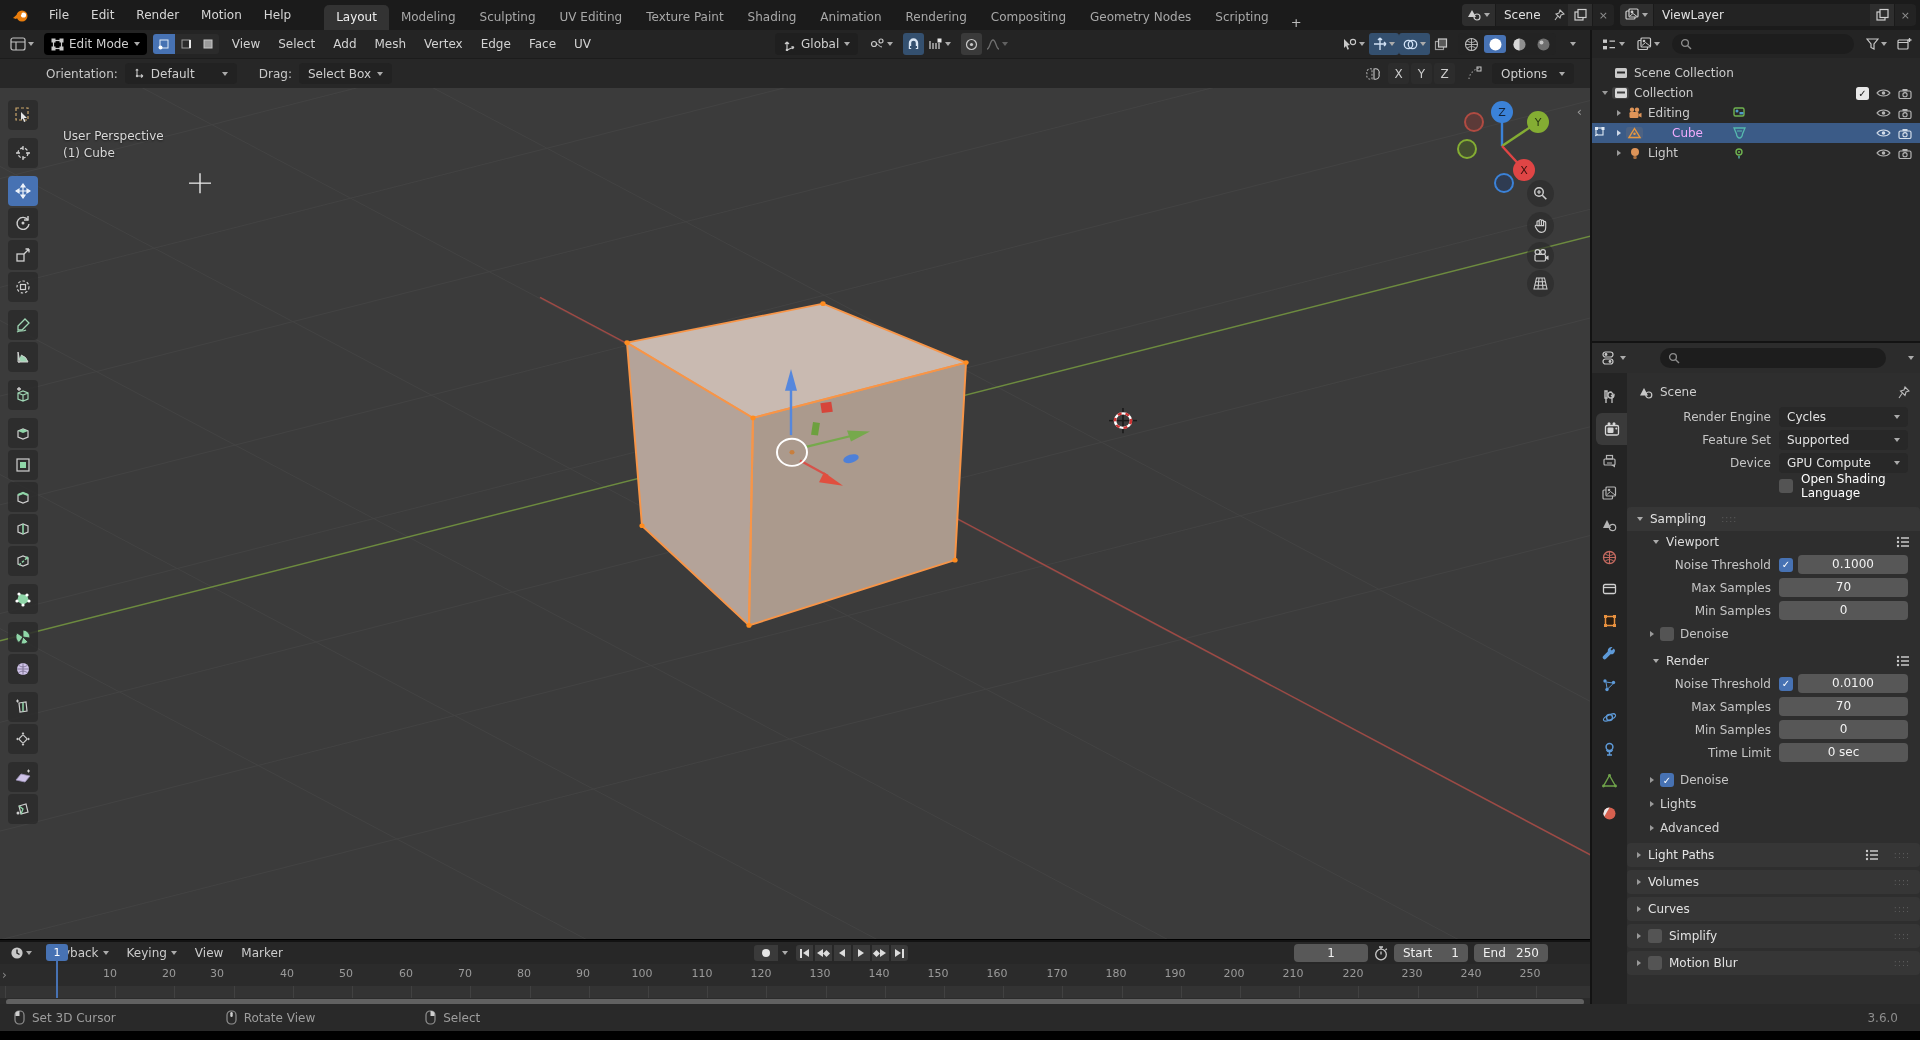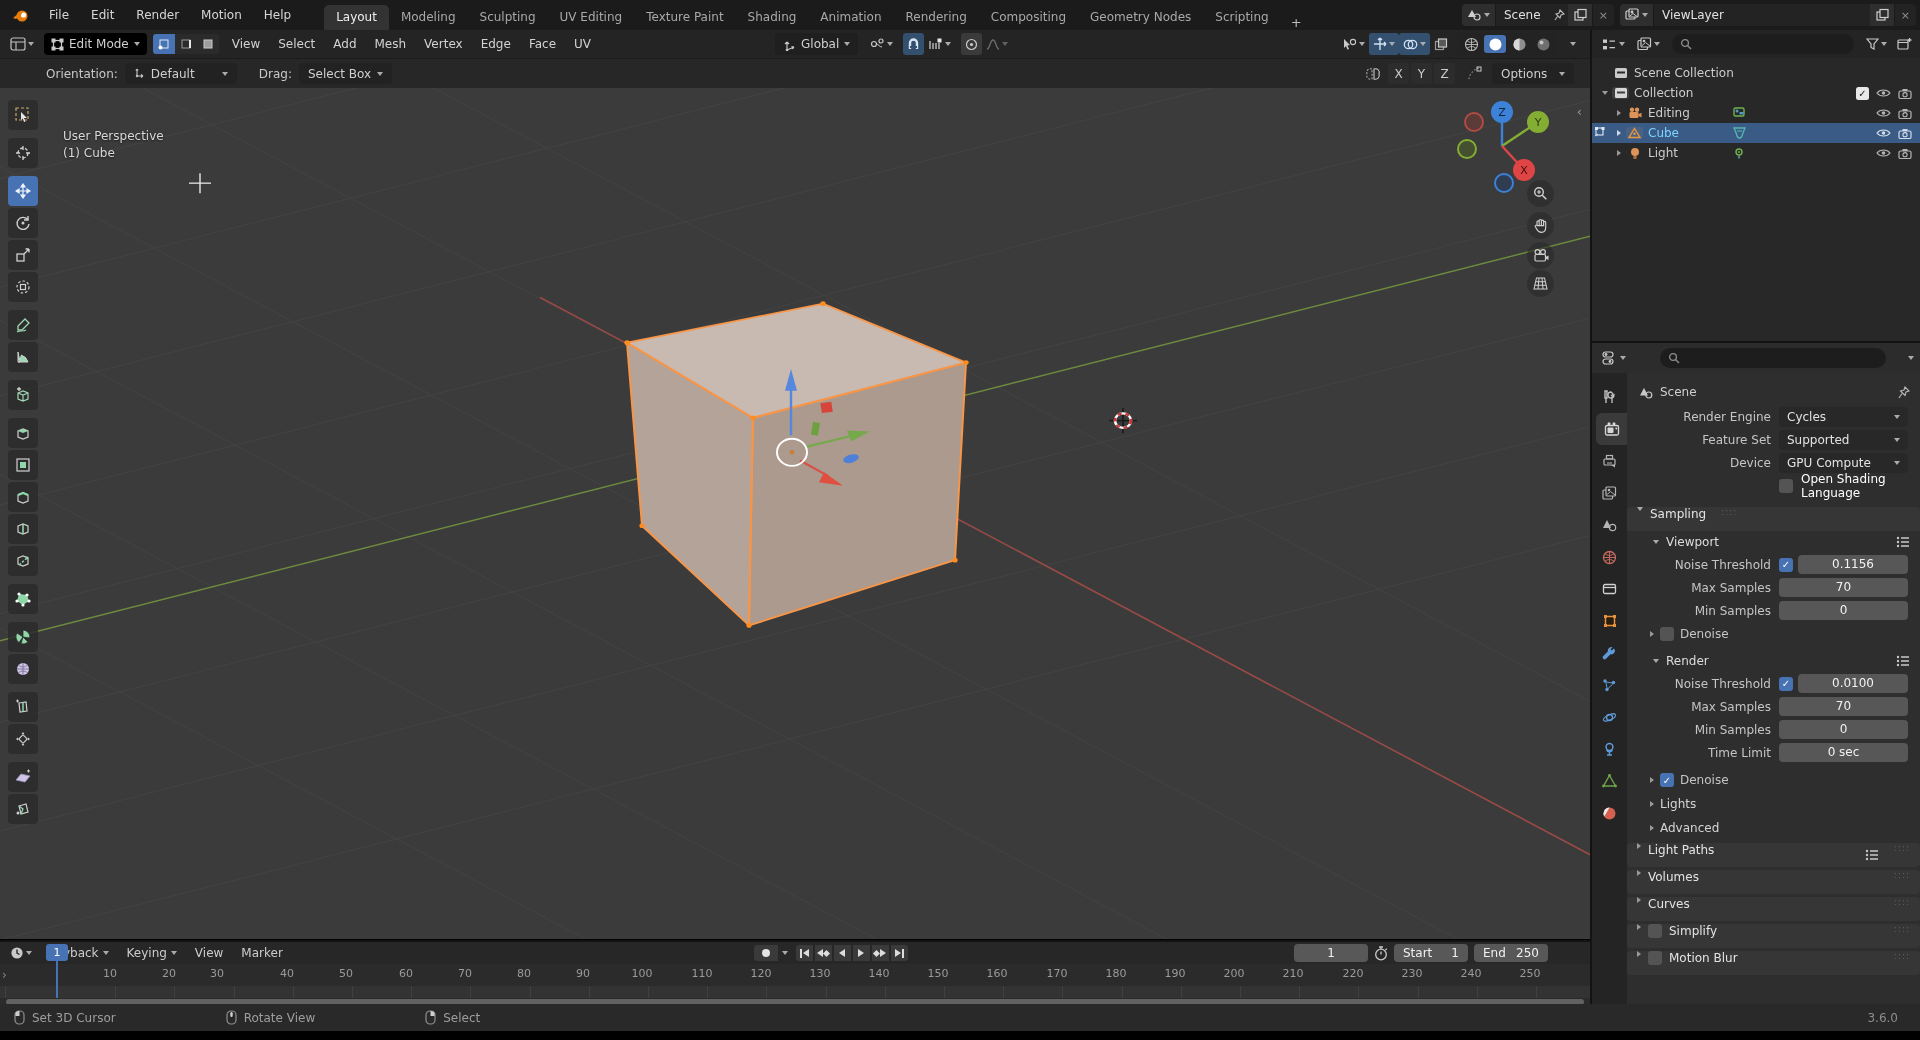--- a/index.html
+++ b/index.html
@@ -70,21 +70,21 @@
     background:#2a2a2a99; display:flex; align-items:center; justify-content:center; }
   #vp-collapse { position:absolute; right:8px; top:16px; color:#9a9a9a; font-size:13px; }
   
   #outliner-ed { position:absolute; left:1592px; top:30px; width:328px; height:313px;
     background:#282828; border-bottom:2px solid #131313; }
   #ol-header { height:28px; padding:0 6px; gap:4px; }
   .ol-search { flex:1; display:flex; align-items:center; gap:5px; background:#1d1d1d;
     border-radius:10px; height:20px; padding:0 8px; margin:0 4px; }
   .ol-row { position:relative; display:flex; align-items:center; height:20px; padding-left:6px; color:#cccccc; }
   .ol-row.selected { background:#3b5b87; }
-  .ol-row.selected .ol-label { color:#7dd3fc; }
+  .ol-row.selected .ol-label { color:#f0abfc;margin-left:24px; }
   .ol-indent1 { width:14px; flex:none; }
   .ol-disc { width:14px; flex:none; display:flex; justify-content:center; }
   .ol-obj-icon { width:17px; flex:none; display:flex; justify-content:center; }
   .ol-label { padding-left:5px; }
   .ol-data-icon { position:absolute; left:140px; top:3px; }
   .ol-right { position:absolute; right:8px; display:flex; gap:7px; align-items:center; }
   
   #props-ed { position:absolute; left:1592px; top:343px; width:328px; height:661px;
     background:#2e2e2e; overflow:hidden; }
   #pr-header { height:30px; background:#2c2c2c; display:flex; align-items:center; padding:0 6px; }
@@ -100,21 +100,21 @@
   .plabel { width:152px; text-align:right; padding-right:8px; color:#c5c5c5; flex:none; }
   .pdrop { flex:1; display:flex; align-items:center; background:#282828; border-radius:4px;
     height:20px; padding:0 8px; color:#e2e2e2; }
   .pdrop .caret { margin-left:auto; }
   .pnum { flex:1; background:#575757; border-radius:4px; height:19px; text-align:center;
     color:#f2f2f2; line-height:19px; }
   .pcheck { width:14px; height:14px; border-radius:3px; background:#545454; flex:none;
     display:flex; align-items:center; justify-content:center; font-size:10px; color:#fff; }
   .pcheck.on { background:#4772b3; }
   .panel { background:#2e2e2e; margin-top:3px; }
-  .panel-hdr { display:flex; height:24px; background:#363636;
+  .panel-hdr { display:flex; align-items:center; height:24px; background:#363636;
     border-radius:4px 4px 0 0; padding:0 10px; gap:7px; color:#e3e3e3; }
   .sub-hdr { display:flex; align-items:center; height:22px; padding:0 10px 0 26px; gap:7px; color:#dddddd; }
   .preset-ic { margin-left:auto; display:flex; gap:2px; align-items:center; }
   .dragdots { color:#5d5d5d; font-size:9px; letter-spacing:1px; margin-left:8px; }
   .denoise-row { display:flex; align-items:center; height:24px; padding-left:23px; gap:6px; }
   
   #timeline-ed { position:absolute; left:0; top:940px; width:1592px; height:64px;
     background:#2b2b2b; border-right:2px solid #131313; border-top:2px solid #131313; }
   #tl-header { height:22px; background:#272727; display:flex; align-items:center; padding:0 6px; }
   .tl-menu { padding:0 9px; color:#cccccc; display:flex; align-items:center; gap:4px; }
@@ -1033,21 +1033,21 @@
                 <circle cx="2" cy="2" r="1.2" fill="#c9c9c9"></circle>
                 <circle cx="2" cy="6" r="1.2" fill="#c9c9c9"></circle>
                 <circle cx="2" cy="10" r="1.2" fill="#c9c9c9"></circle>
                 <path d="M5 2 H13 M5 6 H13 M5 10 H13" stroke="#c9c9c9" stroke-width="1.5"></path>
               </svg>
           </span>
         </div>
         <div class="prow">
           <span class="plabel">Noise Threshold</span>
           <span class="pcheck on">✓</span>
-          <span class="pnum" style="margin-left:5px">0.1156</span>
+          <span class="pnum" style="margin-left:5px">0.1000</span>
         </div>
         <div class="prow">
           <span class="plabel">Max Samples</span>
           <span class="pnum">70</span>
         </div>
         <div class="prow">
           <span class="plabel">Min Samples</span>
           <span class="pnum">0</span>
         </div>
         <div class="denoise-row">

